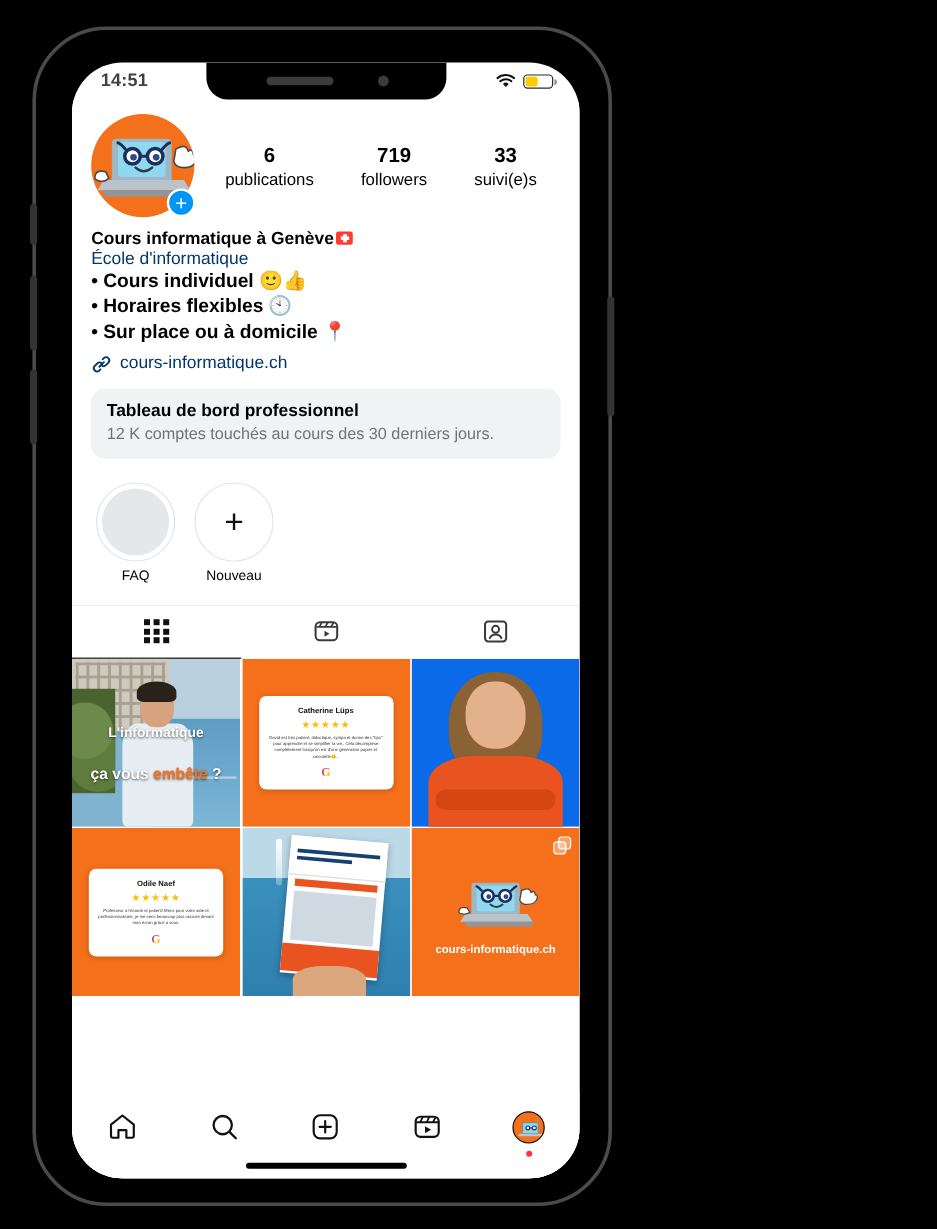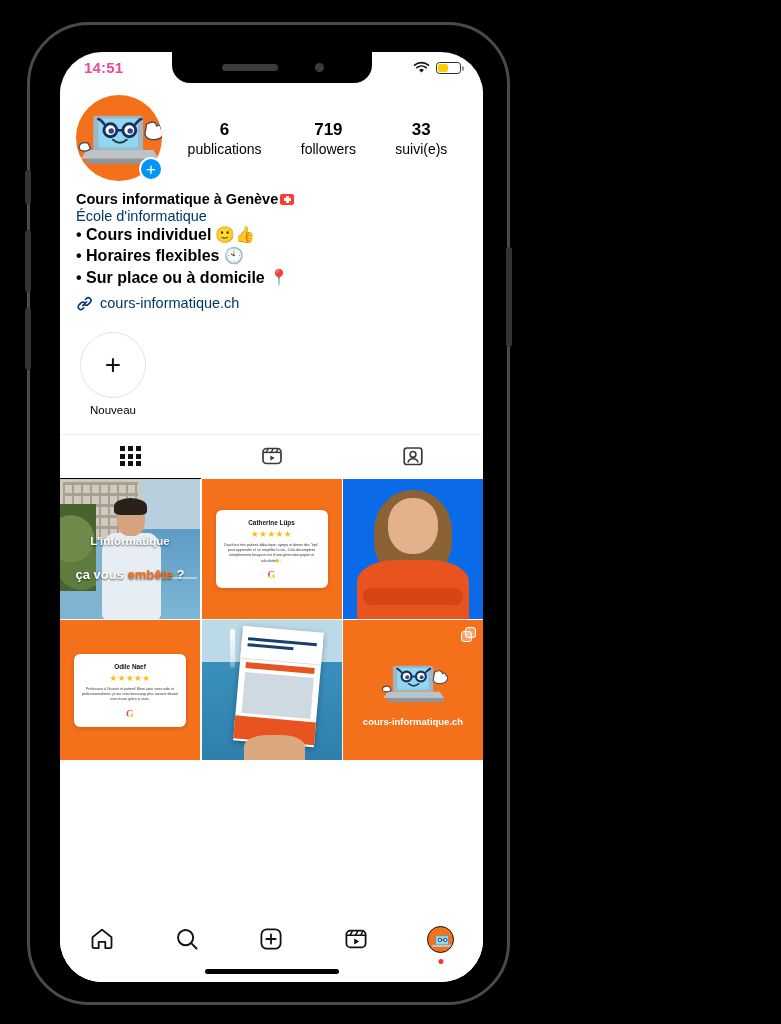--- a/index.html
+++ b/index.html
@@ -47,21 +47,21 @@
     position: absolute; right: 48px; top: 11px;
     width: 9px; height: 9px; background: #3b3b3b; border-radius: 50%;
   }
 
   
   .statusbar {
     position: relative; height: 31px; display: flex;
     align-items: center; justify-content: space-between;
     padding: 0 22px 0 24px; z-index: 30;
   }
-  .status-time { font-size: 15px; font-weight: 700; color: #ec4899; letter-spacing: .2px; }
+  .status-time { font-size: 15px; font-weight: 700; color: #404040; letter-spacing: .2px; }
   .status-right { display: flex; align-items: center; gap: 6px; }
   .battery {
     position: relative; width: 25px; height: 12px;
     border: 1.4px solid #2a2a2a; border-radius: 3.5px;
   }
   .battery::after {
     content: ""; position: absolute; right: -4px; top: 3.5px;
     width: 2px; height: 5px; background: #8d8d8d; border-radius: 0 2px 2px 0;
   }
   .battery i {
@@ -325,23 +325,33 @@
           <div class="web">
             <svg width="17" height="17" viewBox="0 0 20 20">
               <path d="M8 12.5 l4.5 -4.5" stroke="#00376B" stroke-width="1.8" stroke-linecap="round"></path>
               <path d="M11.2 5.2 l1.3 -1.3 a3.2 3.2 0 0 1 4.5 4.5 l-2.6 2.6 a3.2 3.2 0 0 1 -4.5 0" stroke="#00376B" stroke-width="1.8" fill="none" stroke-linecap="round"></path>
               <path d="M9.1 15.1 l-1.3 1.3 a3.2 3.2 0 0 1 -4.5 -4.5 l2.6 -2.6 a3.2 3.2 0 0 1 4.5 0" stroke="#00376B" stroke-width="1.8" fill="none" stroke-linecap="round"></path>
             </svg>
             <span class="txt">cours-informatique.ch</span>
           </div>
         </div>
 
+        <div class="dash">
+          <div class="t">Tableau de bord professionnel</div>
+          <div class="s">12 K comptes touchés au cours des 30 derniers jours.</div>
+        </div>
 
 
         <div class="highlights">
+          <div class="hl">
+            <div class="hl-ring">
+              <div class="hl-inner"></div>
+            </div>
+            <div class="hl-label">FAQ</div>
+          </div>
           <div class="hl">
             <div class="hl-ring">
               <span class="hl-plus">+</span>
             </div>
             <div class="hl-label">Nouveau</div>
           </div>
         </div>
 
         <div class="tabs">
           <div class="tab active">

